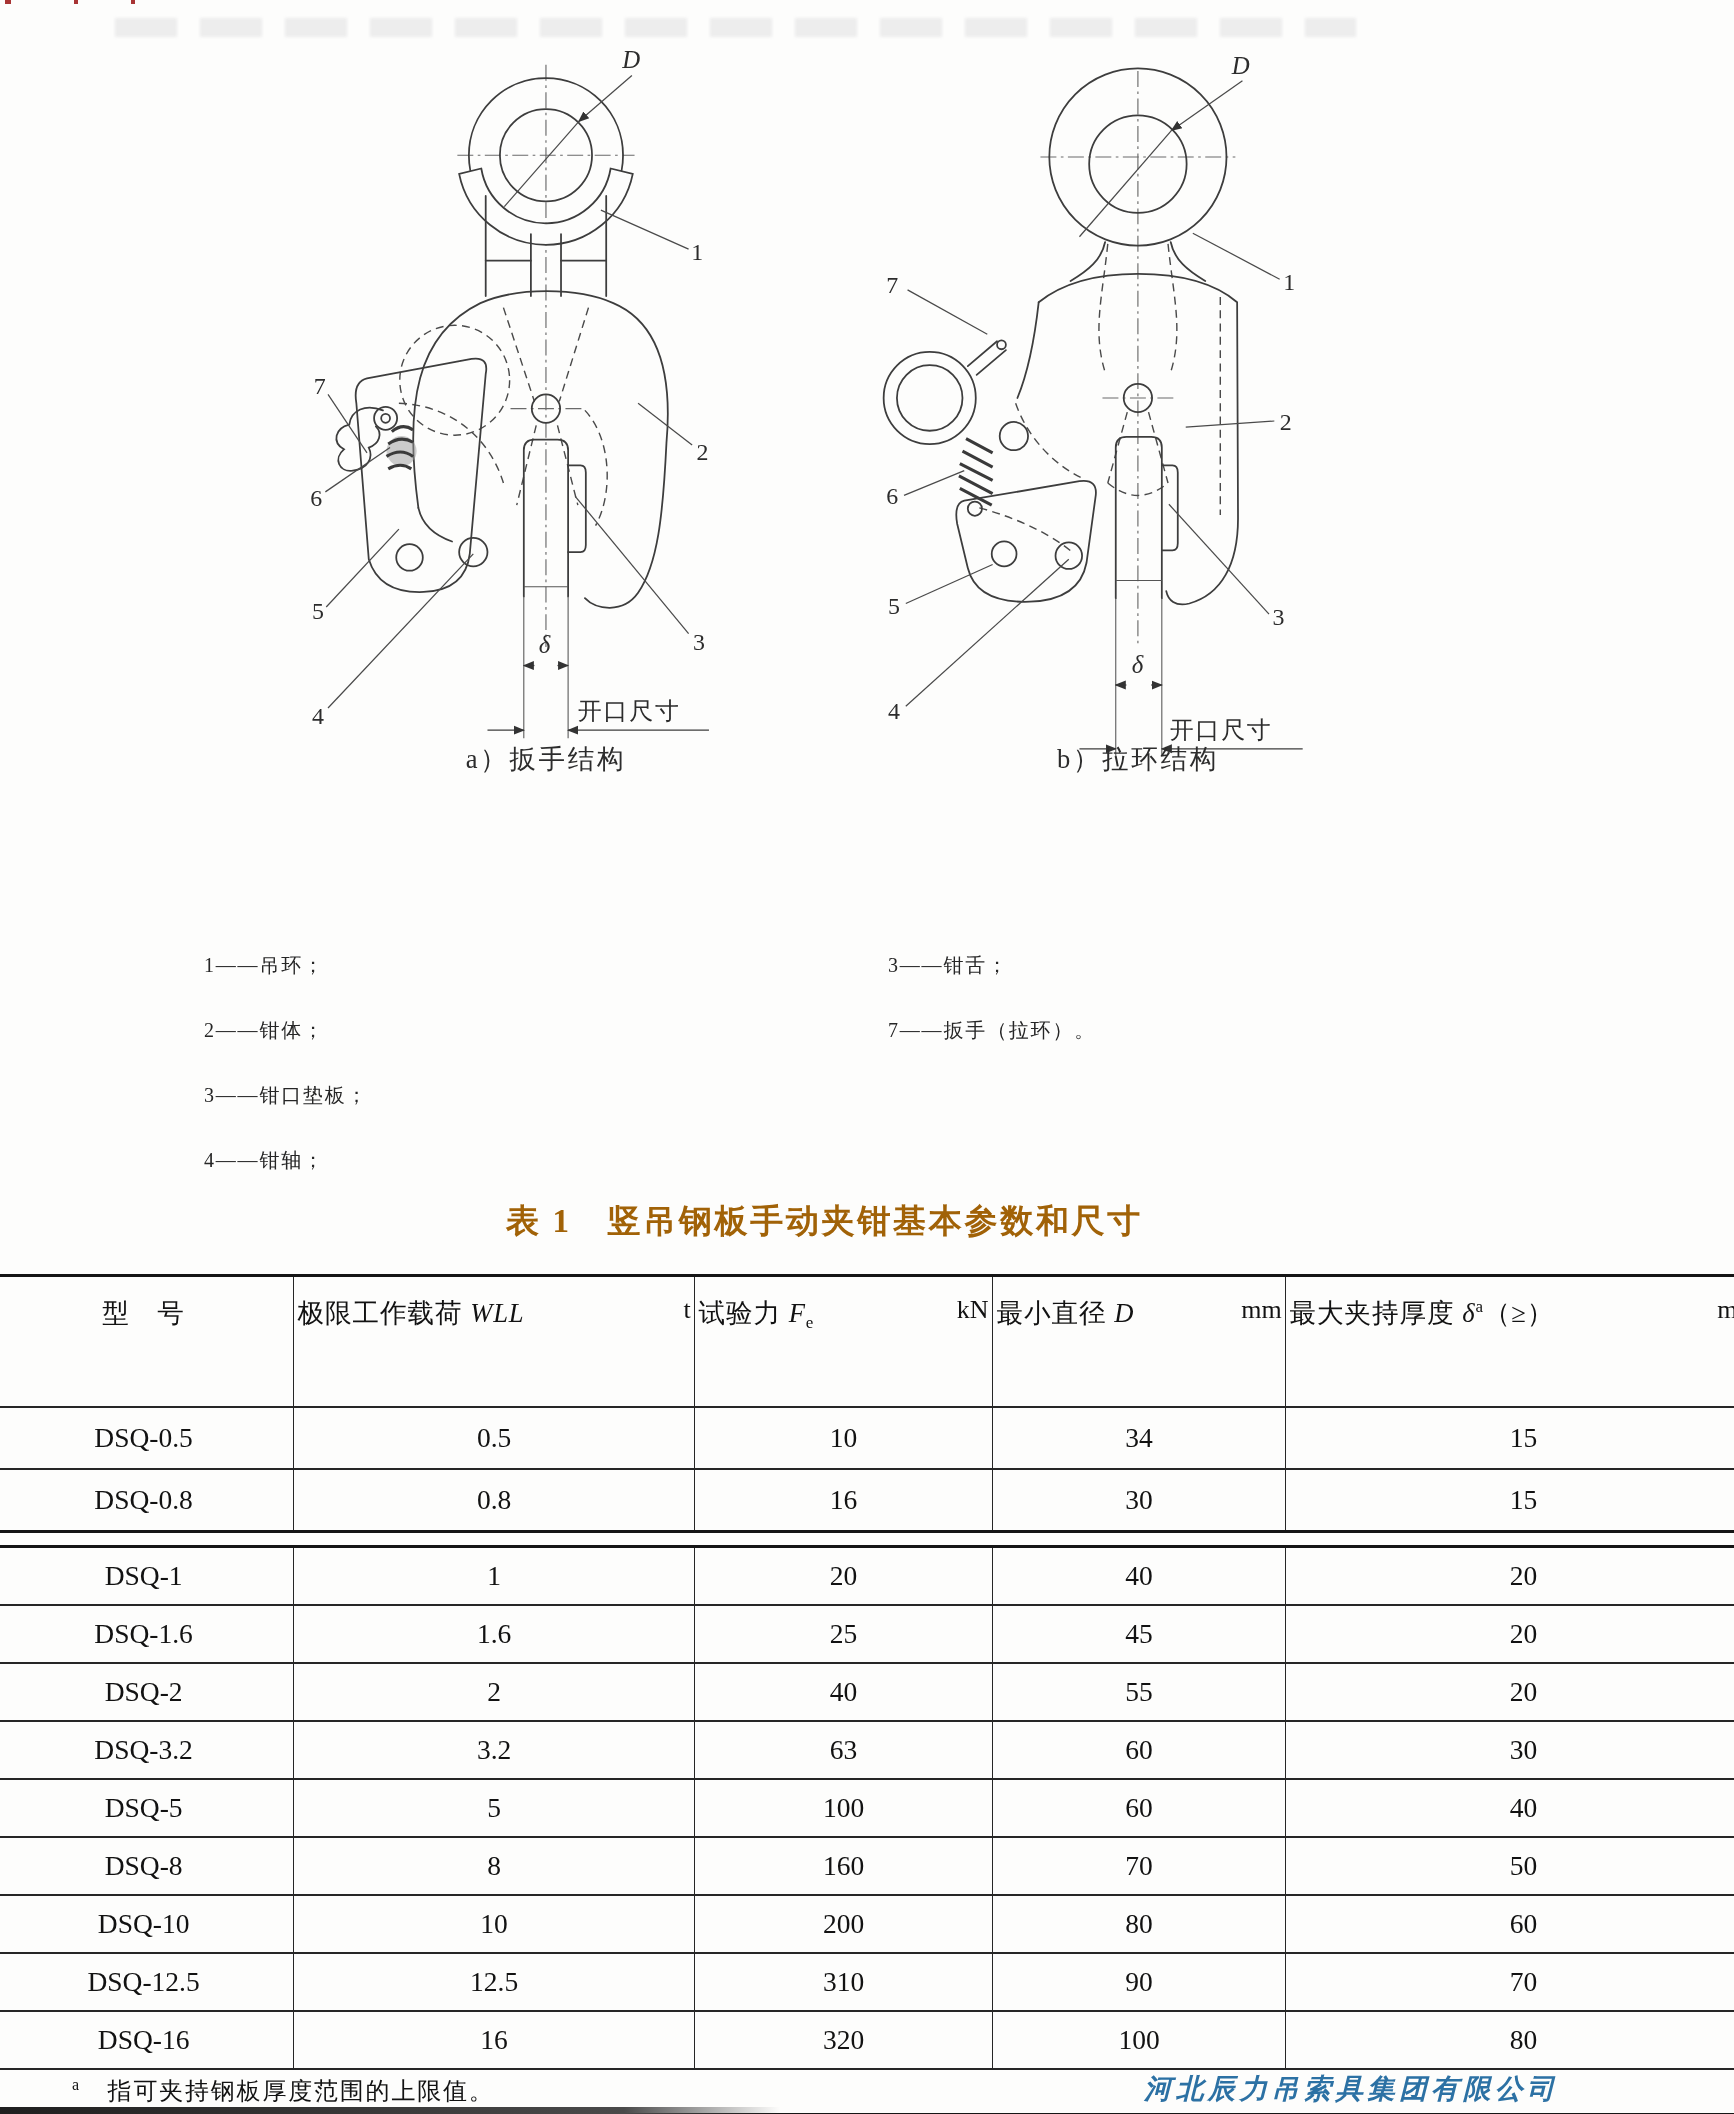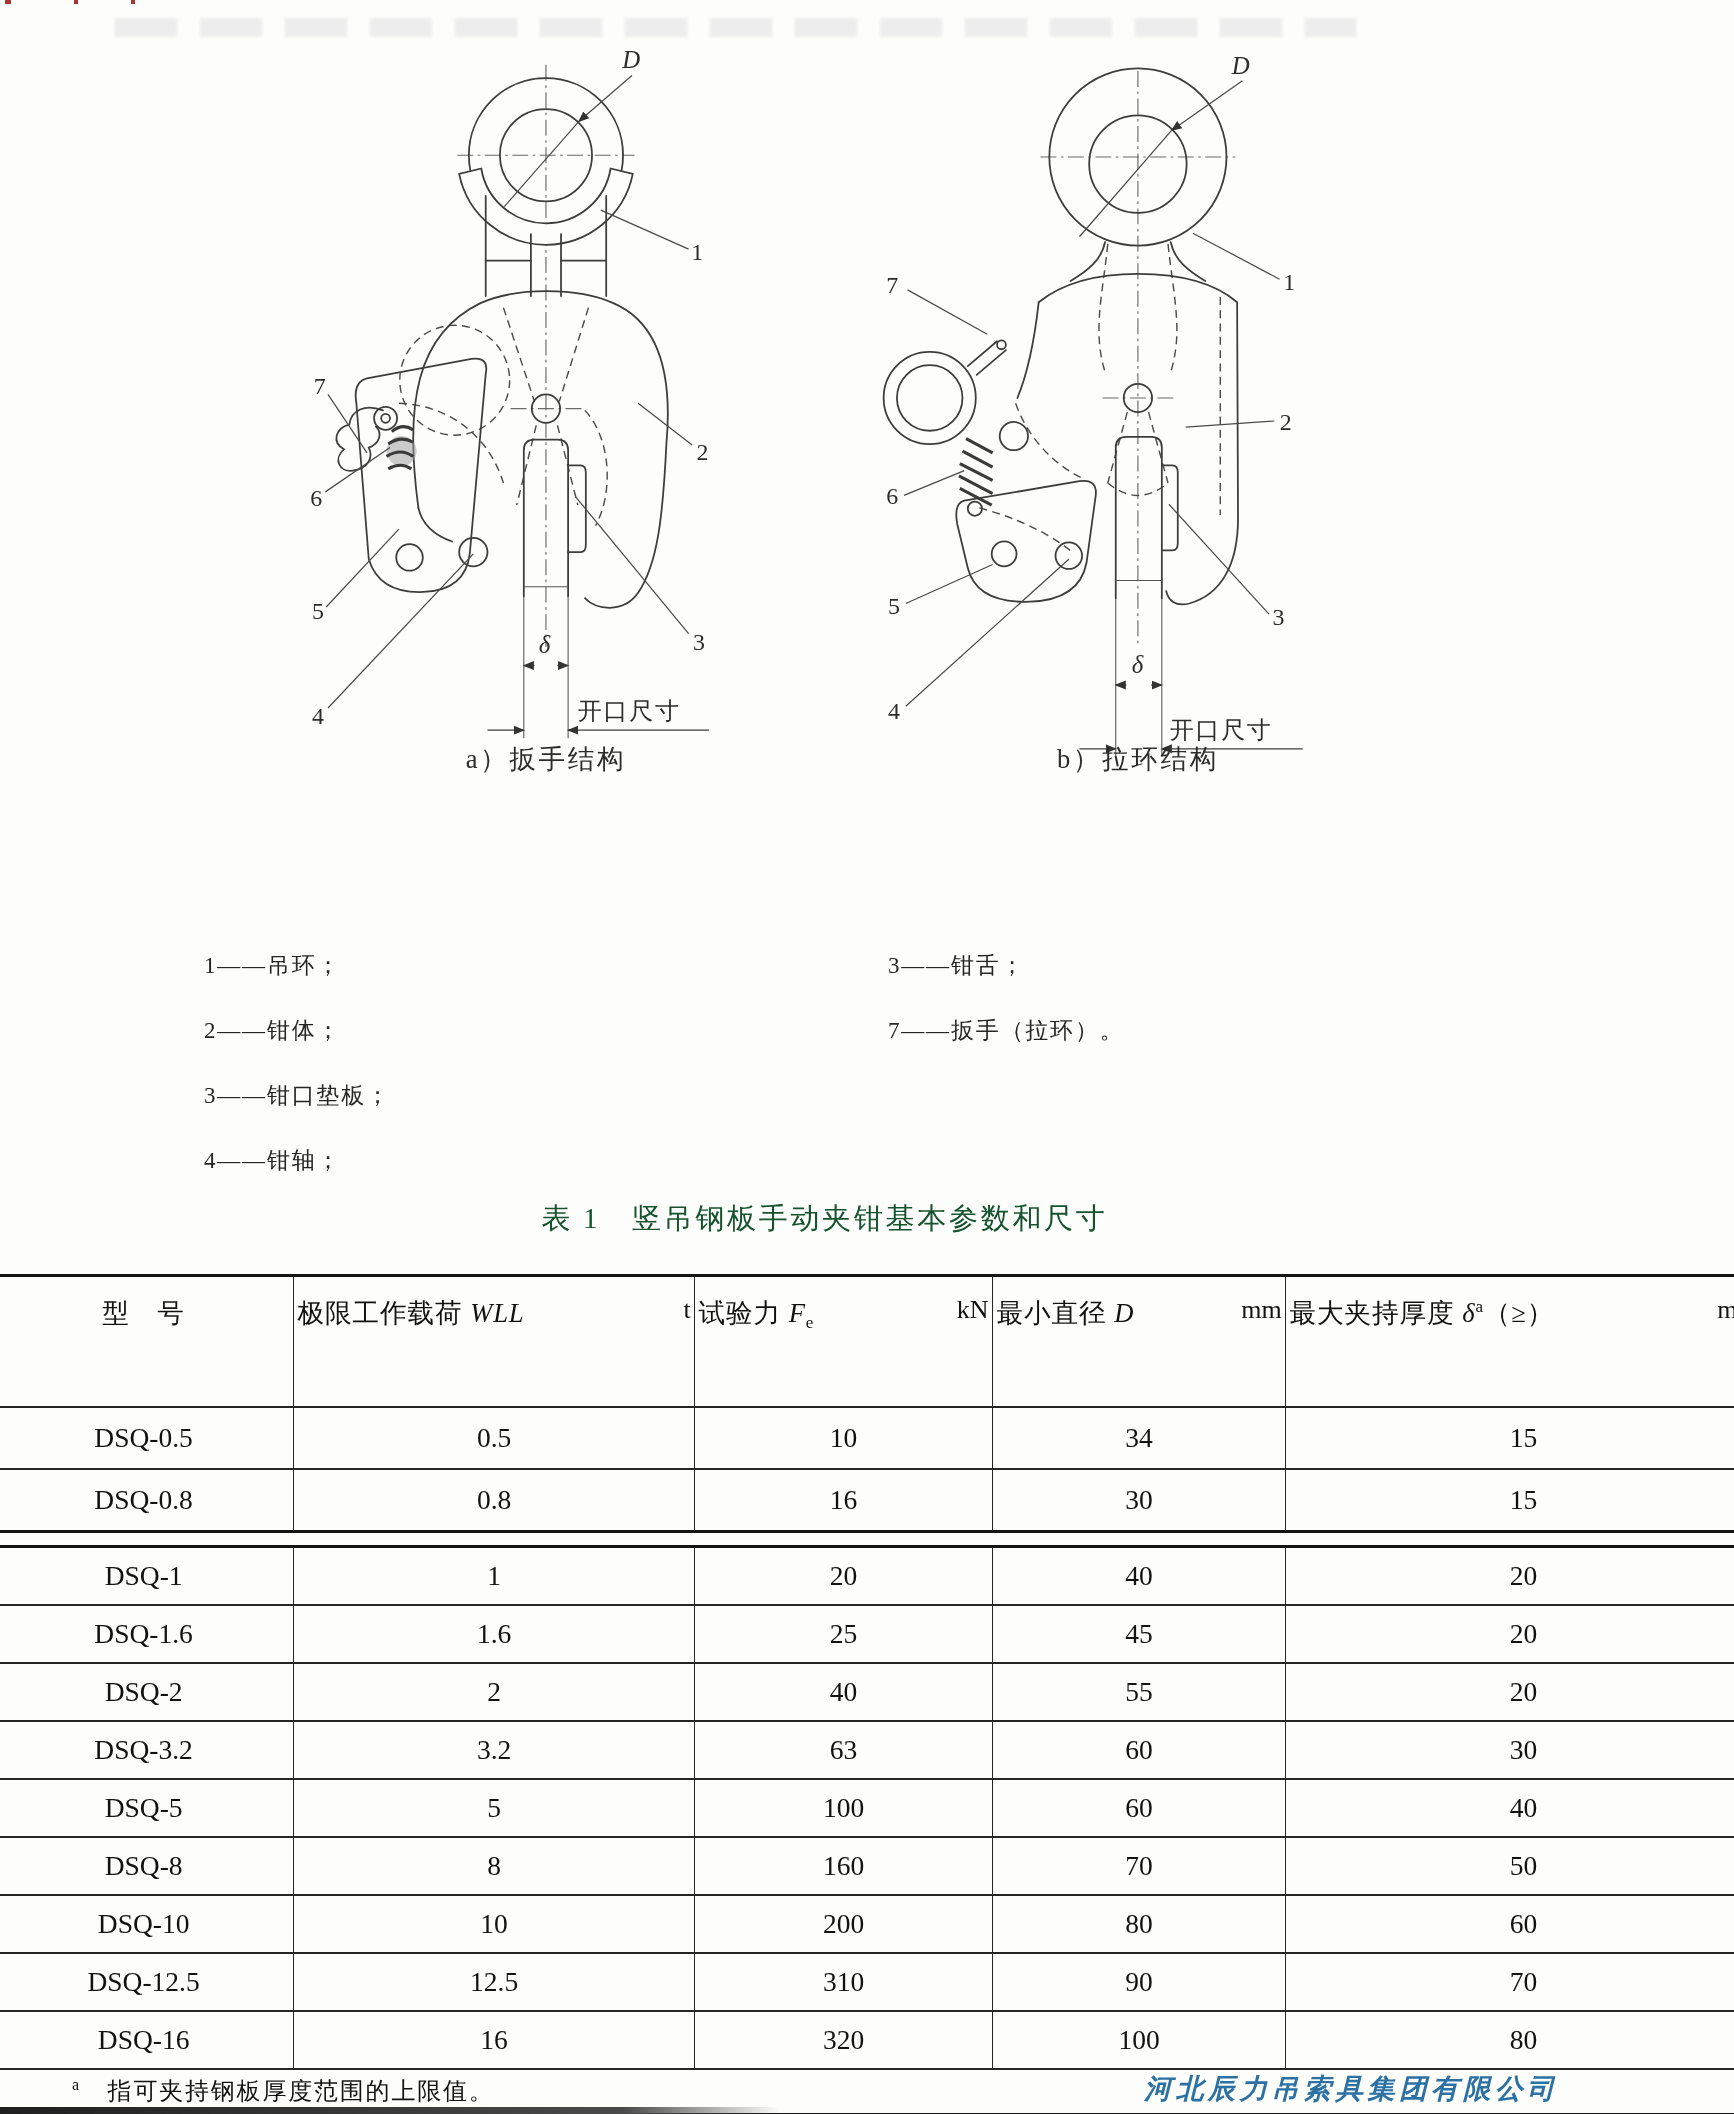--- a/index.html
+++ b/index.html
@@ -26,28 +26,28 @@
   .lead{stroke:#4a4a4a;stroke-width:1.4;fill:none;}
   .dim{stroke:#3d3d3d;stroke-width:1.4;fill:none;}
   .spr{stroke:#3a3a3a;stroke-width:3.5;fill:none;}
   text{fill:#2c2c2c;font-family:"Liberation Serif","DejaVu Serif",serif;}
   .num{font-size:27px;}
   .it{font-size:28px;font-style:italic;}
   .cn{font-size:27px;letter-spacing:2px;}
   .cap{font-size:30px;letter-spacing:3px;text-anchor:middle;}
 
   
-  .legend{position:absolute;font-size:23px;color:#262626;}
+  .legend{position:absolute;font-size:20px;color:#262626;}
   #legend-left{left:204px;top:933px;}
   #legend-right{left:888px;top:933px;}
   .legend .li{height:65px;line-height:65px;letter-spacing:1.8px;}
 
   
   .table-title{position:absolute;top:1199px;left:0;width:1649px;text-align:center;
-    font-size:29px;font-weight:normal;letter-spacing:2.7px;color:#14532d;}
+    font-size:33px;font-weight:bold;letter-spacing:2.7px;color:#a16207;}
   .tblwrap{position:absolute;top:1274px;left:-8.9px;width:1773px;}
   table{border-collapse:collapse;table-layout:fixed;width:100%;}
   table.seg1{border:3.5px solid #151515;}
   table.seg2{border:3.5px solid #151515;margin-top:11.5px;}
   th,td{border:2.7px solid #262626;border-left-width:1.8px;border-right-width:1.8px;
     text-align:center;color:#121212;font-weight:normal;}
   td{font-size:27.5px;}
   .seg1 td{height:58px;}
   .seg2 td{height:54px;}
   th{height:129px;padding:0;vertical-align:top;}

